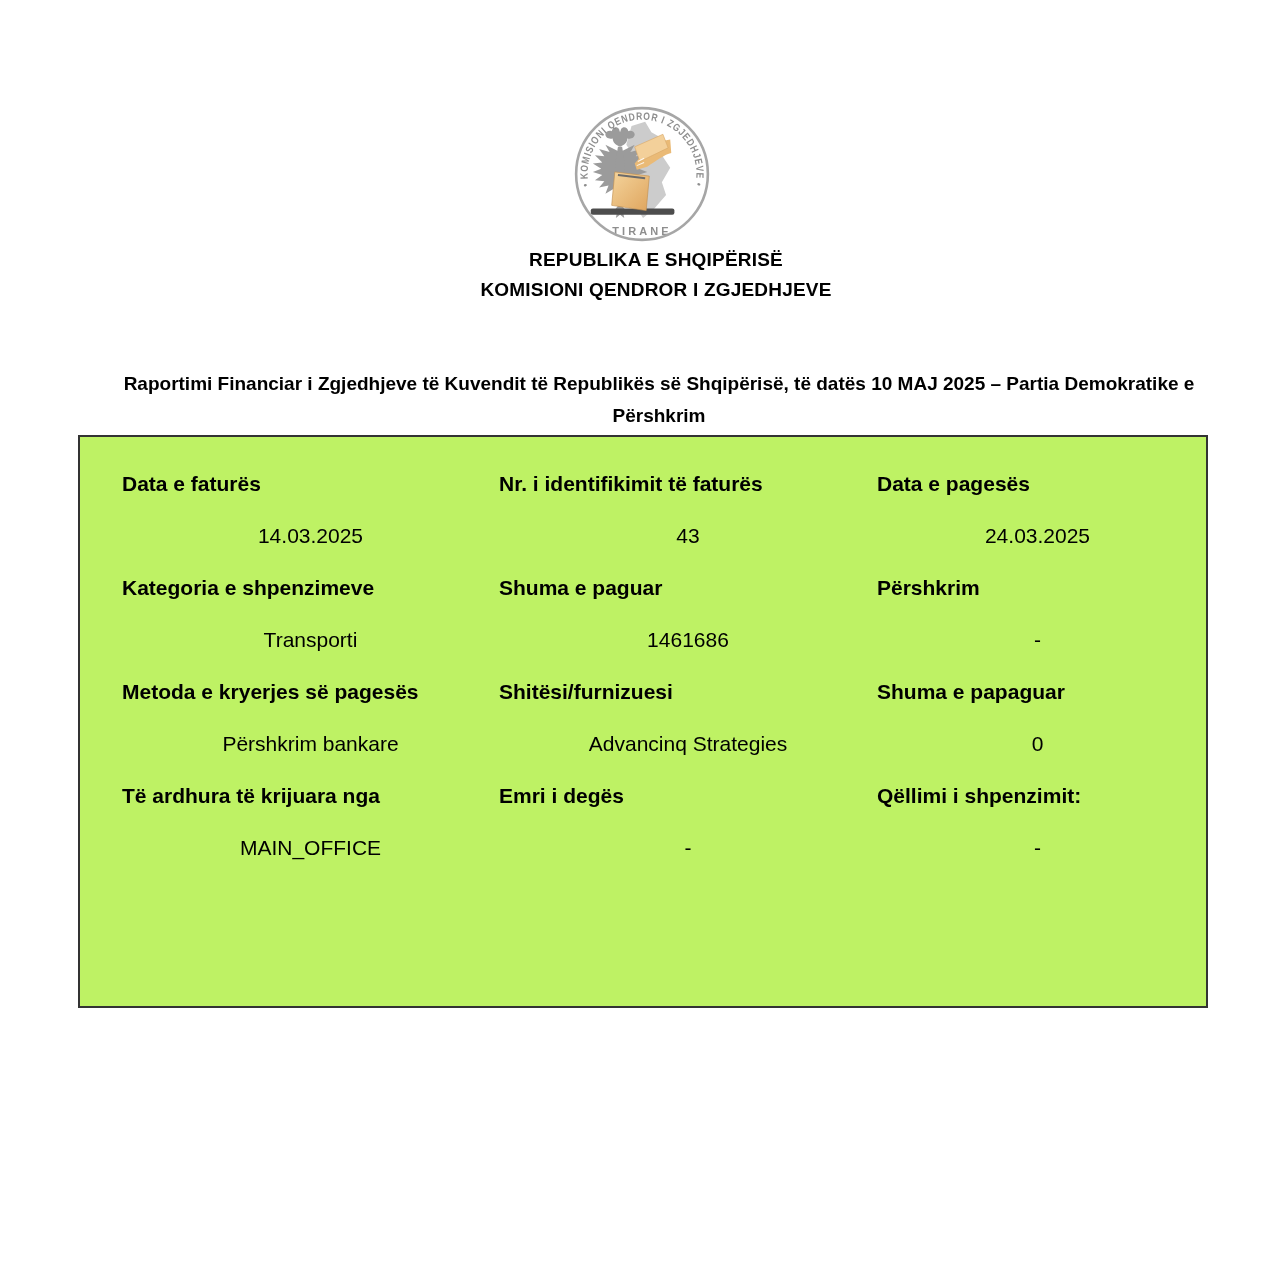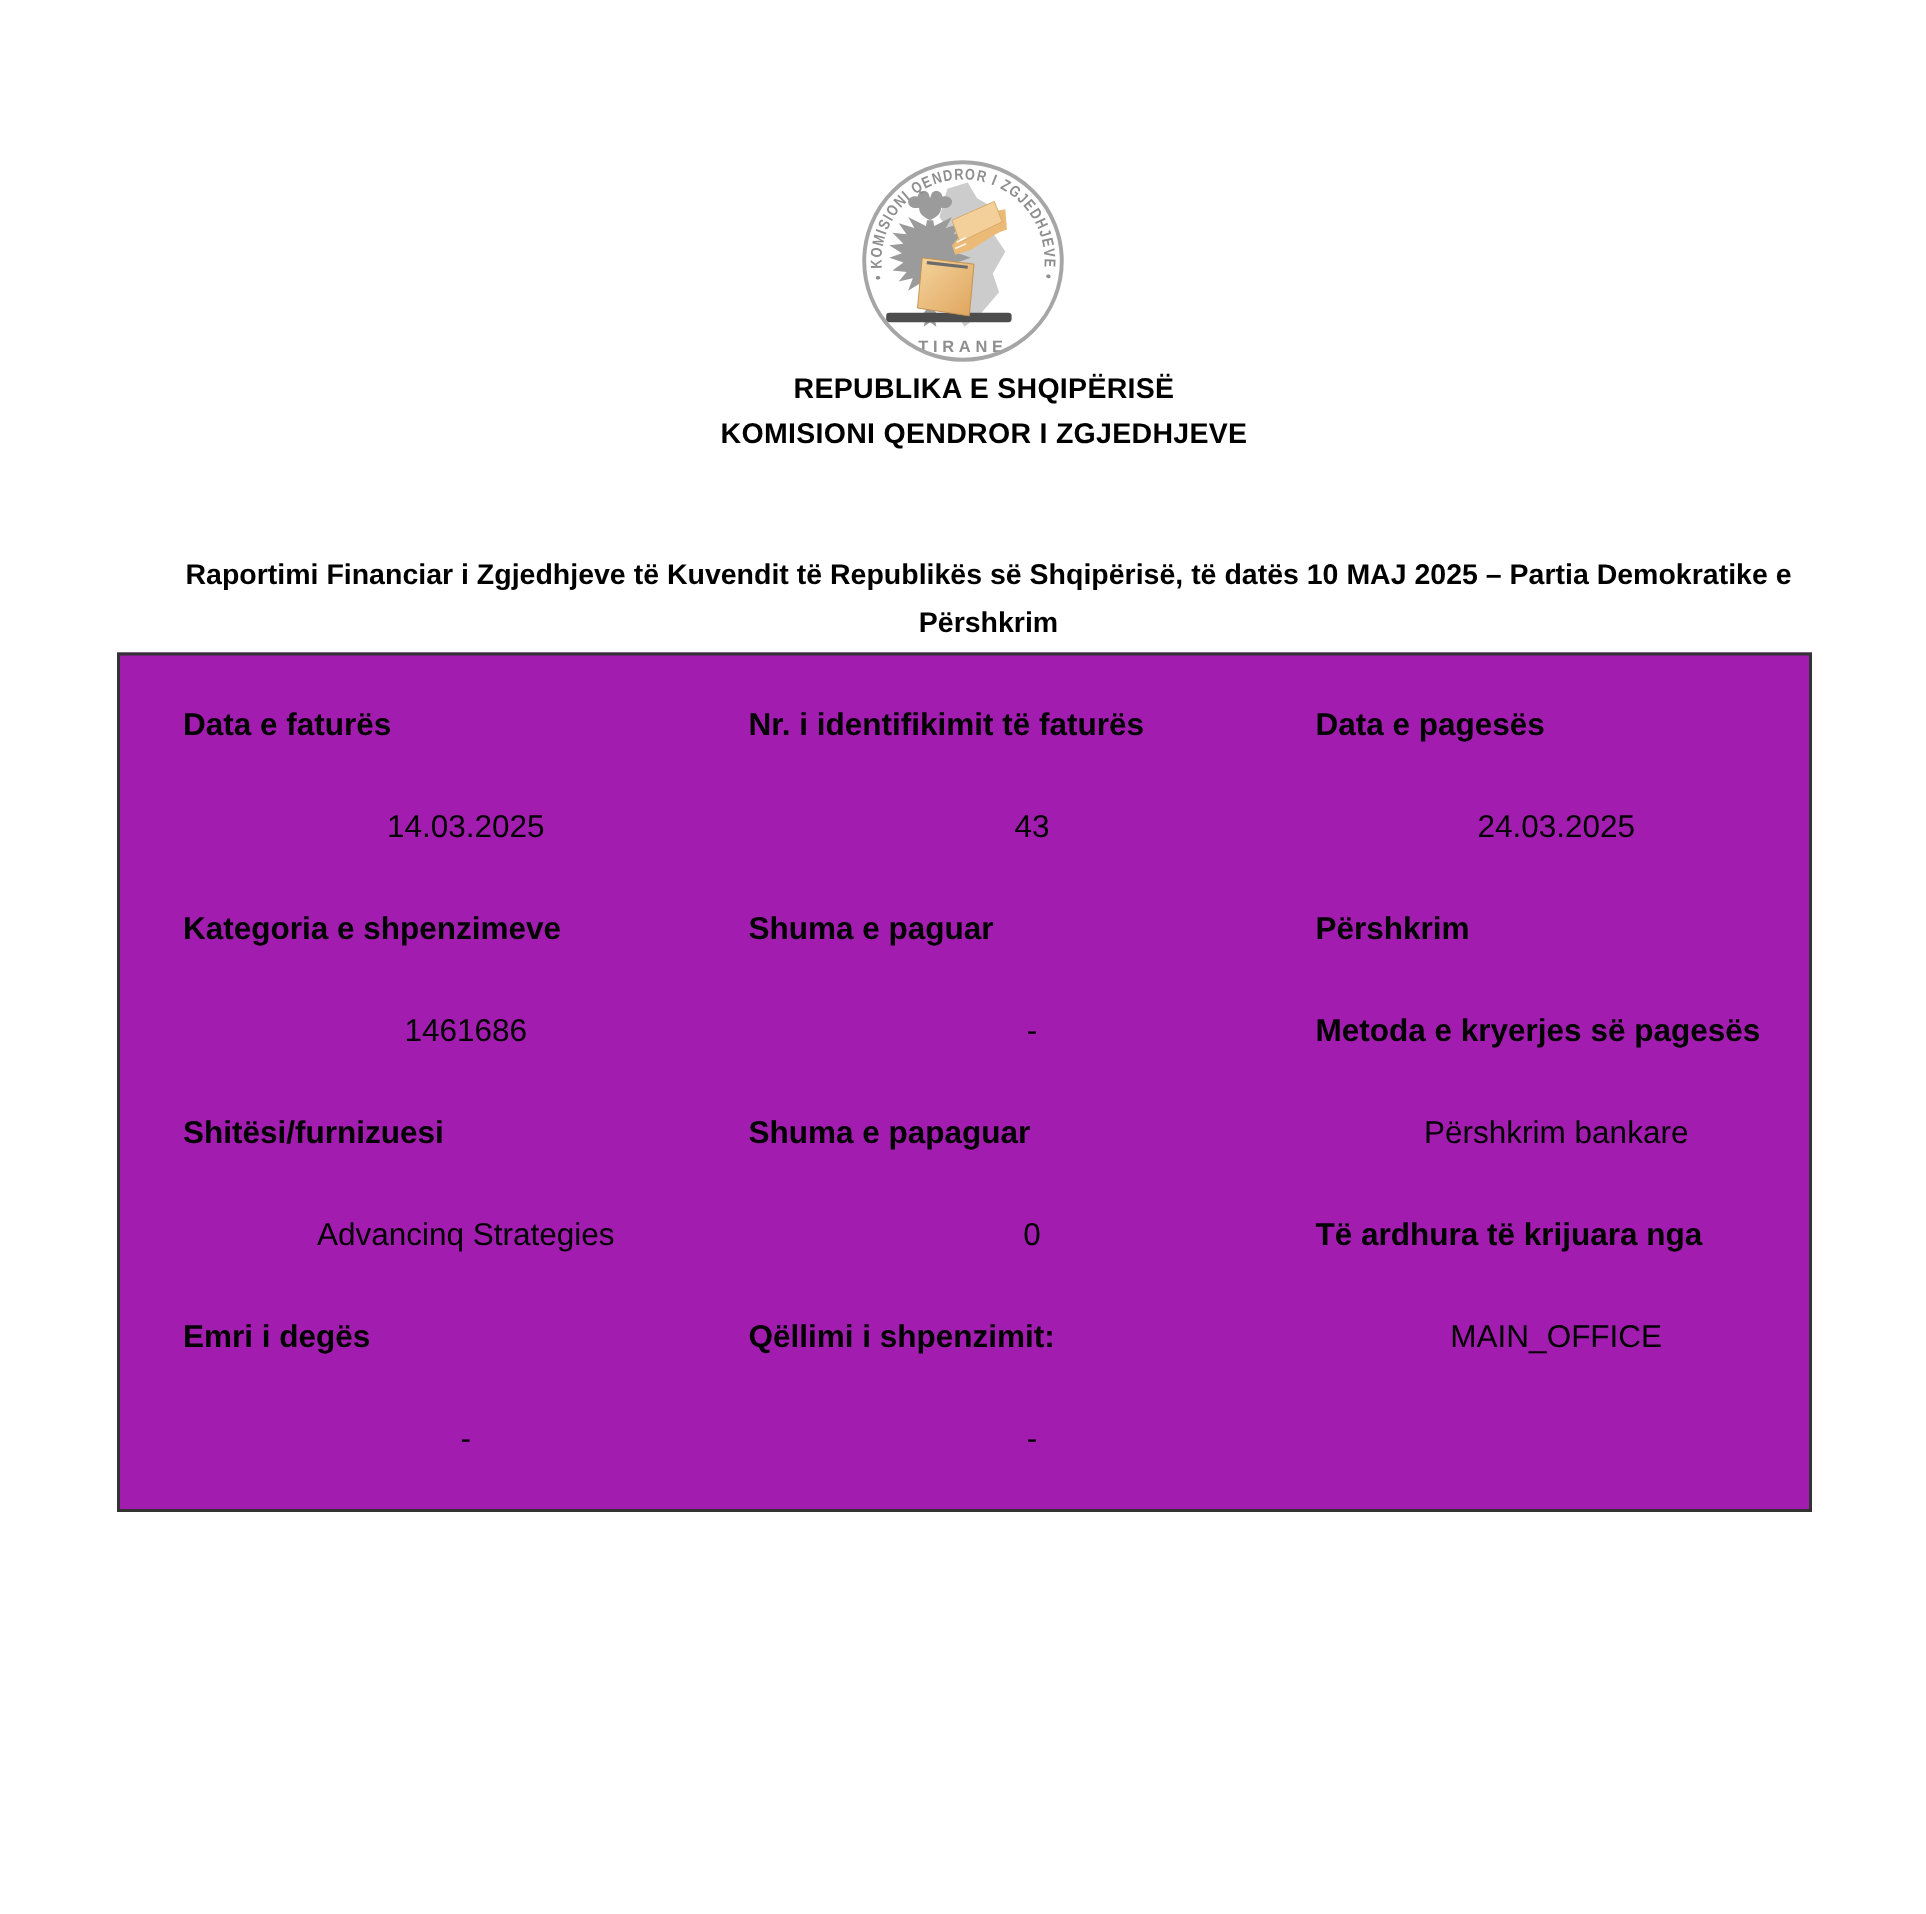--- a/index.html
+++ b/index.html
@@ -50,25 +50,25 @@
     white-space: nowrap;
   }
   .report-table {
     position: absolute;
     left: 78px;
     top: 435px;
     width: 1130px;
     height: 573px;
     box-sizing: border-box;
     border: 2px solid #333333;
-    background: #a21caf;
+    background: #bef264;
     display: grid;
     grid-template-columns: 377px 378px 1fr;
     align-content: start;
-    row-gap: 40px;
+    row-gap: 24px;
     padding: 33px 8px 0 42px;
     font-size: 21px;
     line-height: 28px;
     overflow: hidden;
   }
   .lbl { font-weight: bold; }
   .val { font-weight: normal; text-align: center; }
   .w-narrow { max-width: 310px; }
 </style>
 </head>
@@ -131,20 +131,21 @@
     <div class="lbl">Data e pagesës</div>
 
     <div class="val">14.03.2025</div>
     <div class="val">43</div>
     <div class="val">24.03.2025</div>
 
     <div class="lbl">Kategoria e shpenzimeve</div>
     <div class="lbl">Shuma e paguar</div>
     <div class="lbl">Përshkrim</div>
 
+    <div class="val">Transporti</div>
     <div class="val">1461686</div>
     <div class="val">-</div>
 
     <div class="lbl w-narrow">Metoda e kryerjes së pagesës</div>
     <div class="lbl">Shitësi/furnizuesi</div>
     <div class="lbl">Shuma e papaguar</div>
 
     <div class="val">Përshkrim bankare</div>
     <div class="val">Advancinq Strategies</div>
     <div class="val">0</div>

